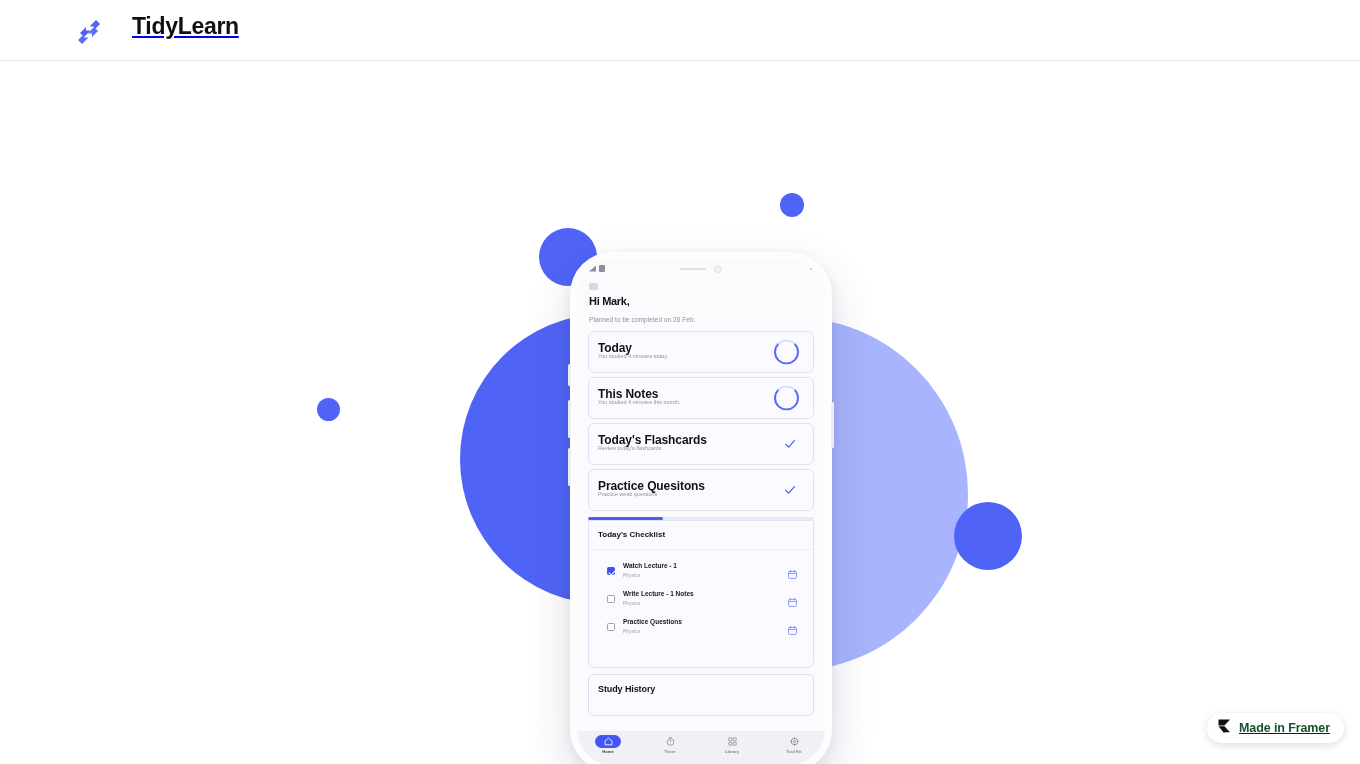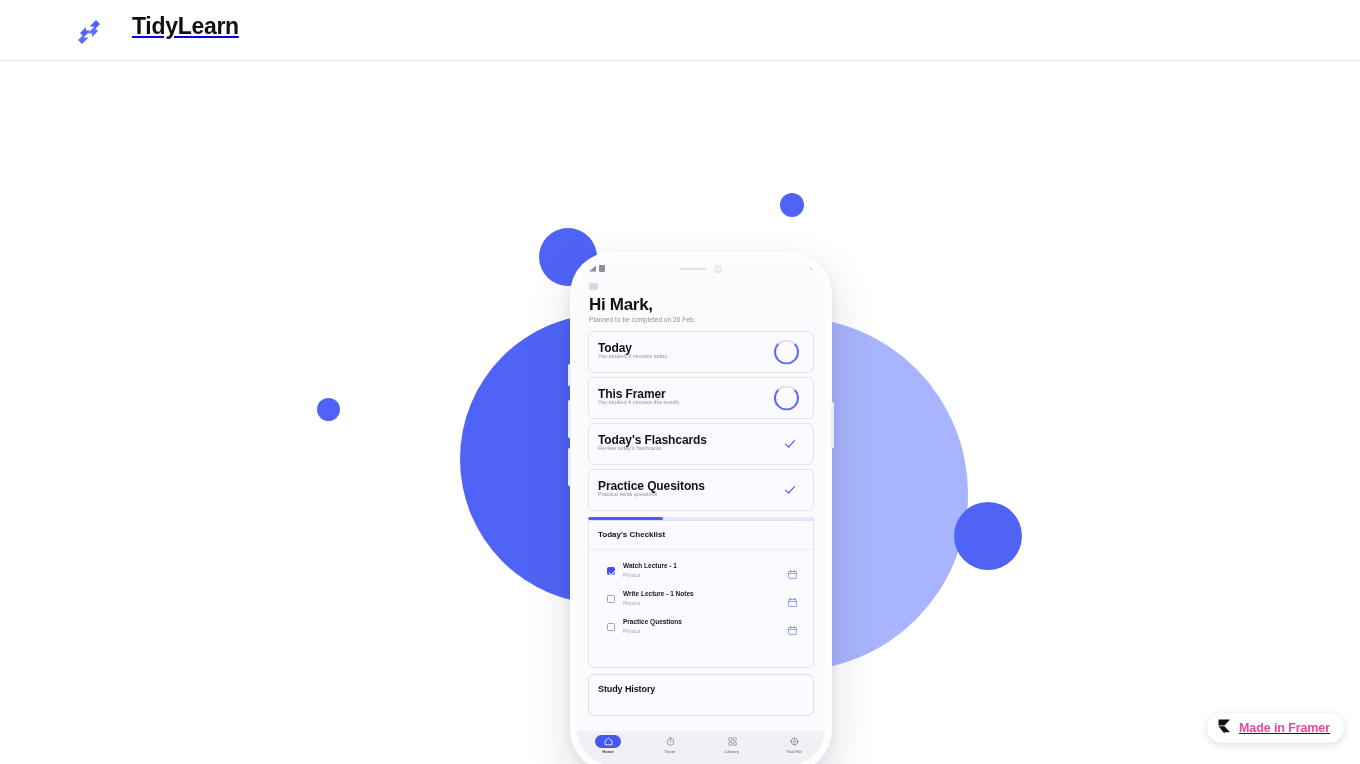--- a/index.html
+++ b/index.html
@@ -93,21 +93,21 @@
   .status-dot { position: absolute; right: 13px; top: 9px; width: 2px; height: 2px; background: #c9cad2; border-radius: 50%; }
 
   .menu-icon {
     position: absolute; left: 12px; top: 24px;
     width: 9px; height: 7px;
     background: #d9dae1; border-radius: 1.5px;
   }
 
   .greeting {
     position: absolute; left: 12px; top: 36px;
-    font-size: 17px; font-weight: bold; color: #121217;
+    font-size: 11px; font-weight: bold; color: #121217;
     letter-spacing: -0.3px;
   }
   .greeting-sub {
     position: absolute; left: 12px; top: 57px;
     font-size: 6.5px; color: #8f9099; letter-spacing: 0.05px;
   }
 
   
   .card {
     position: absolute; left: 11px; width: 226px;
@@ -210,21 +210,21 @@
 
   
   .framer-badge {
     position: absolute; right: 16px; bottom: 21px;
     height: 30px; padding: 0 14px 0 11px;
     background: #ffffff; border-radius: 15px;
     box-shadow: 0 2px 9px rgba(0,0,0,0.14);
     display: flex; align-items: center; gap: 8px;
     z-index: 70;
   }
-  .framer-label { font-size: 12.5px; font-weight: bold; color: #ec4899; letter-spacing: -0.1px; }
+  .framer-label { font-size: 12.5px; font-weight: bold; color: #14532d; letter-spacing: -0.1px; }
 </style>
 </head>
 <body>
 
 <header class="site-header">
   <a class="brand" href="#">
     <span class="brand-mark">
       <svg width="34" height="34" viewBox="0 0 34 34">
         <path d="M7 17 L13 11 L13 14.5 L17 14.5 L17 10 L23 4 L27 8 L21 14 L21 10.5 L17 10.5 L17 15 L11 21 Z" fill="#4f62f5" transform="translate(1,3)"></path>
         <path d="M7 17 L13 11 L13 14.5 L17 14.5 L17 10 L23 4 L27 8 L21 14 L21 10.5 L17 10.5 L17 15 L11 21 Z" fill="#5d6ff7" transform="translate(-1,10) rotate(180 17 12.5)"></path>
@@ -268,21 +268,21 @@
       <div class="greeting">Hi Mark,</div>
       <div class="greeting-sub">Planned to be completed on 26 Feb.</div>
 
       <div class="card" style="top:72px; height:42px;">
         <span class="card-title">Today</span>
         <span class="card-sub">You studied 4 minutes today.</span>
         <span class="ring"></span>
       </div>
 
       <div class="card" style="top:118px; height:42px;">
-        <span class="card-title">This Framer</span>
+        <span class="card-title">This Notes</span>
         <span class="card-sub">You studied 4 minutes this month.</span>
         <span class="ring"></span>
       </div>
 
       <div class="card" style="top:164px; height:42px;">
         <span class="card-title">Today's Flashcards</span>
         <span class="card-sub">Review today's flashcards</span>
         <span class="check-mark">
           <svg width="14" height="14" viewBox="0 0 14 14">
             <path d="M2.5 7.2 L5.6 10.2 L11.5 3.6" stroke="#4457f2" stroke-width="1.1" fill="none" stroke-linecap="round" stroke-linejoin="round"></path>

